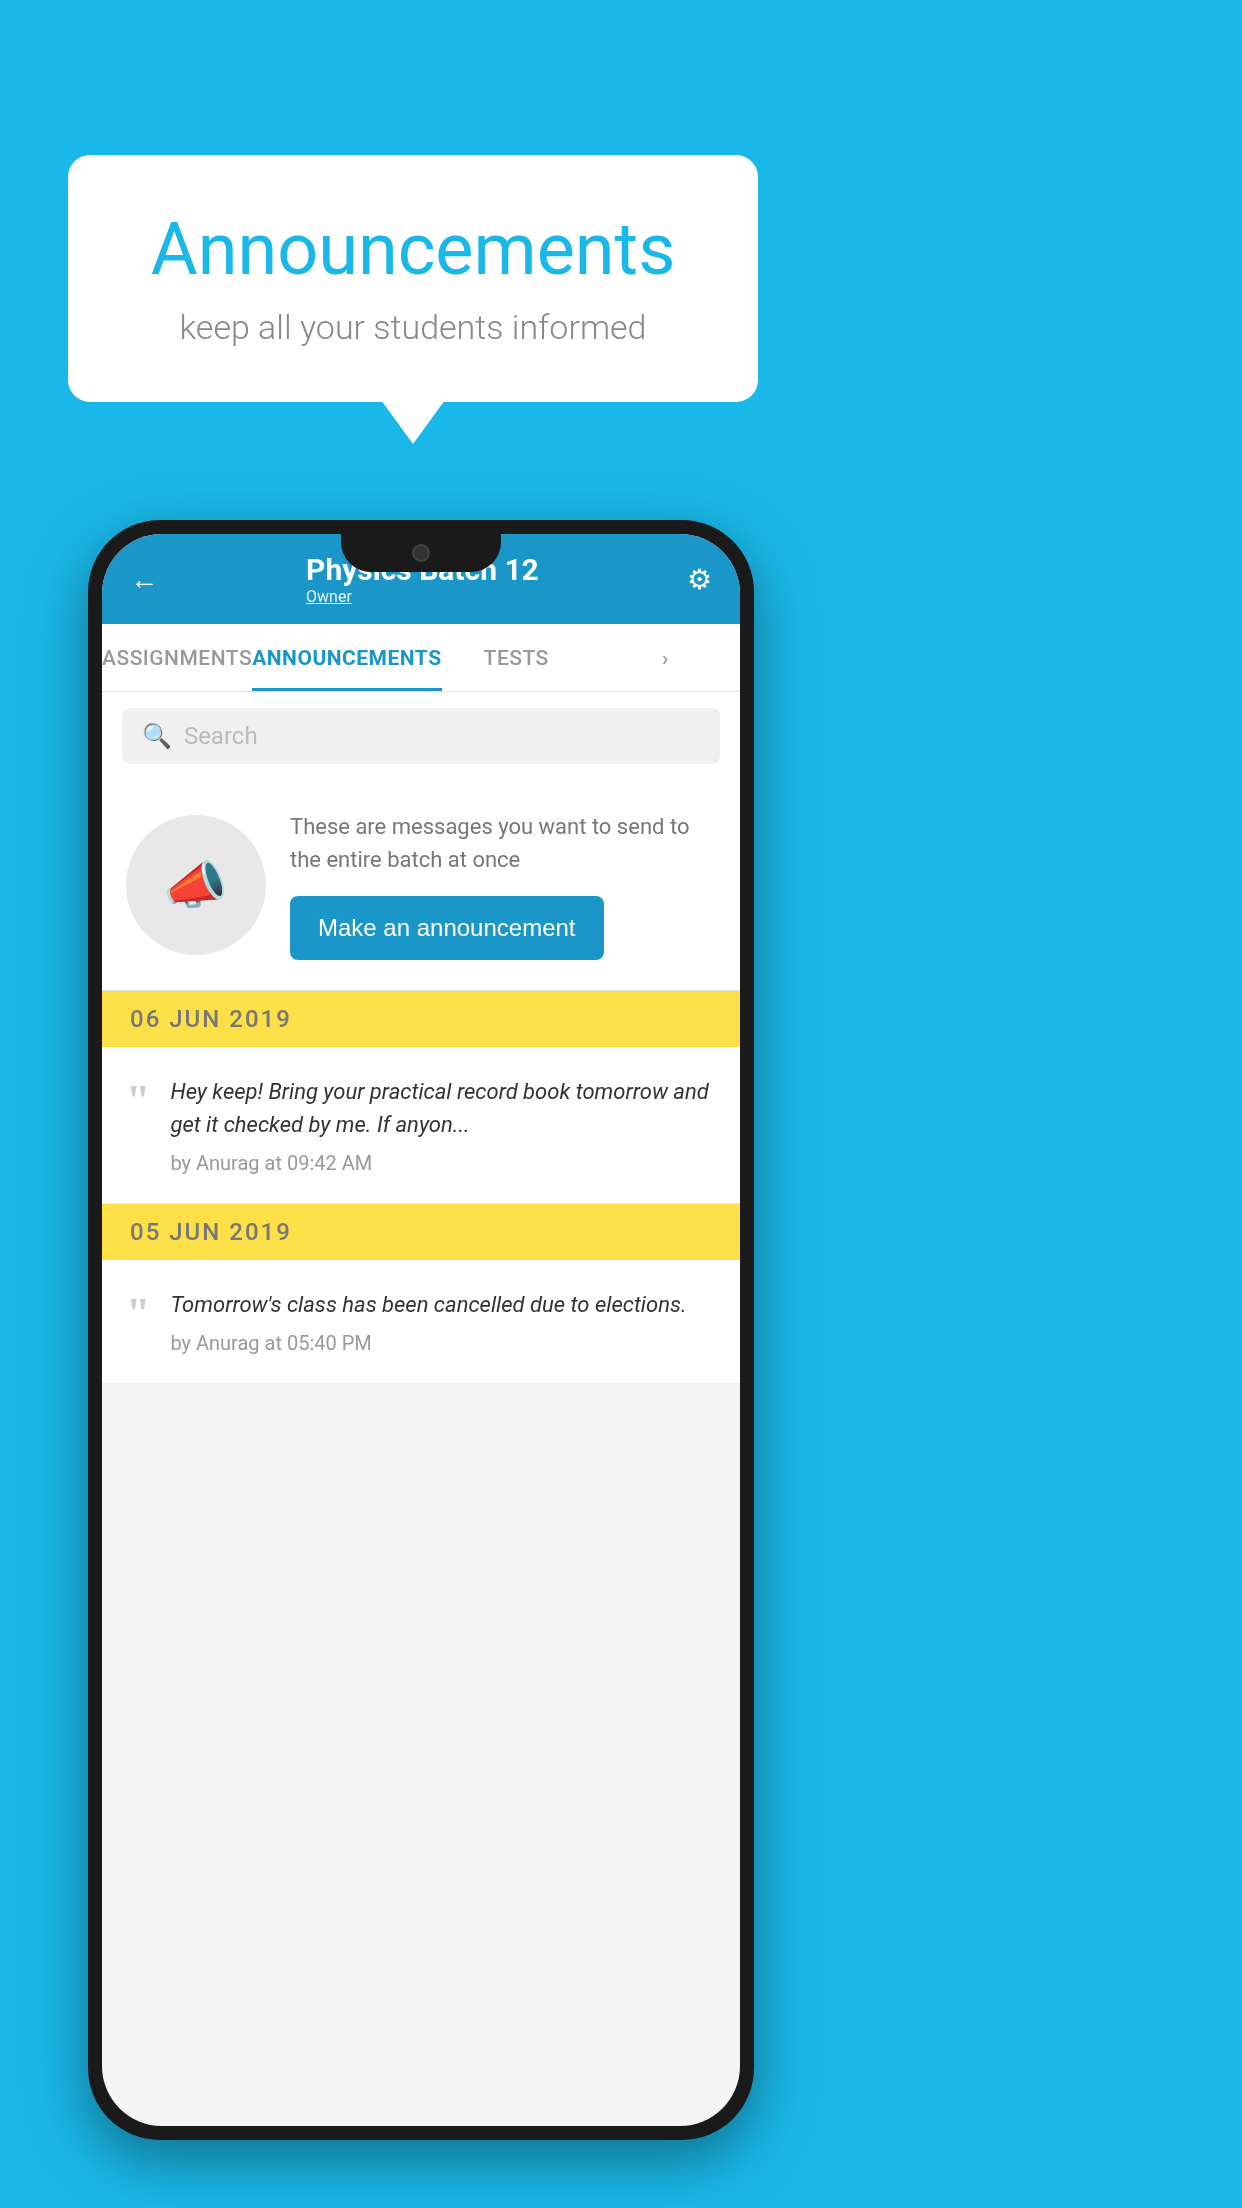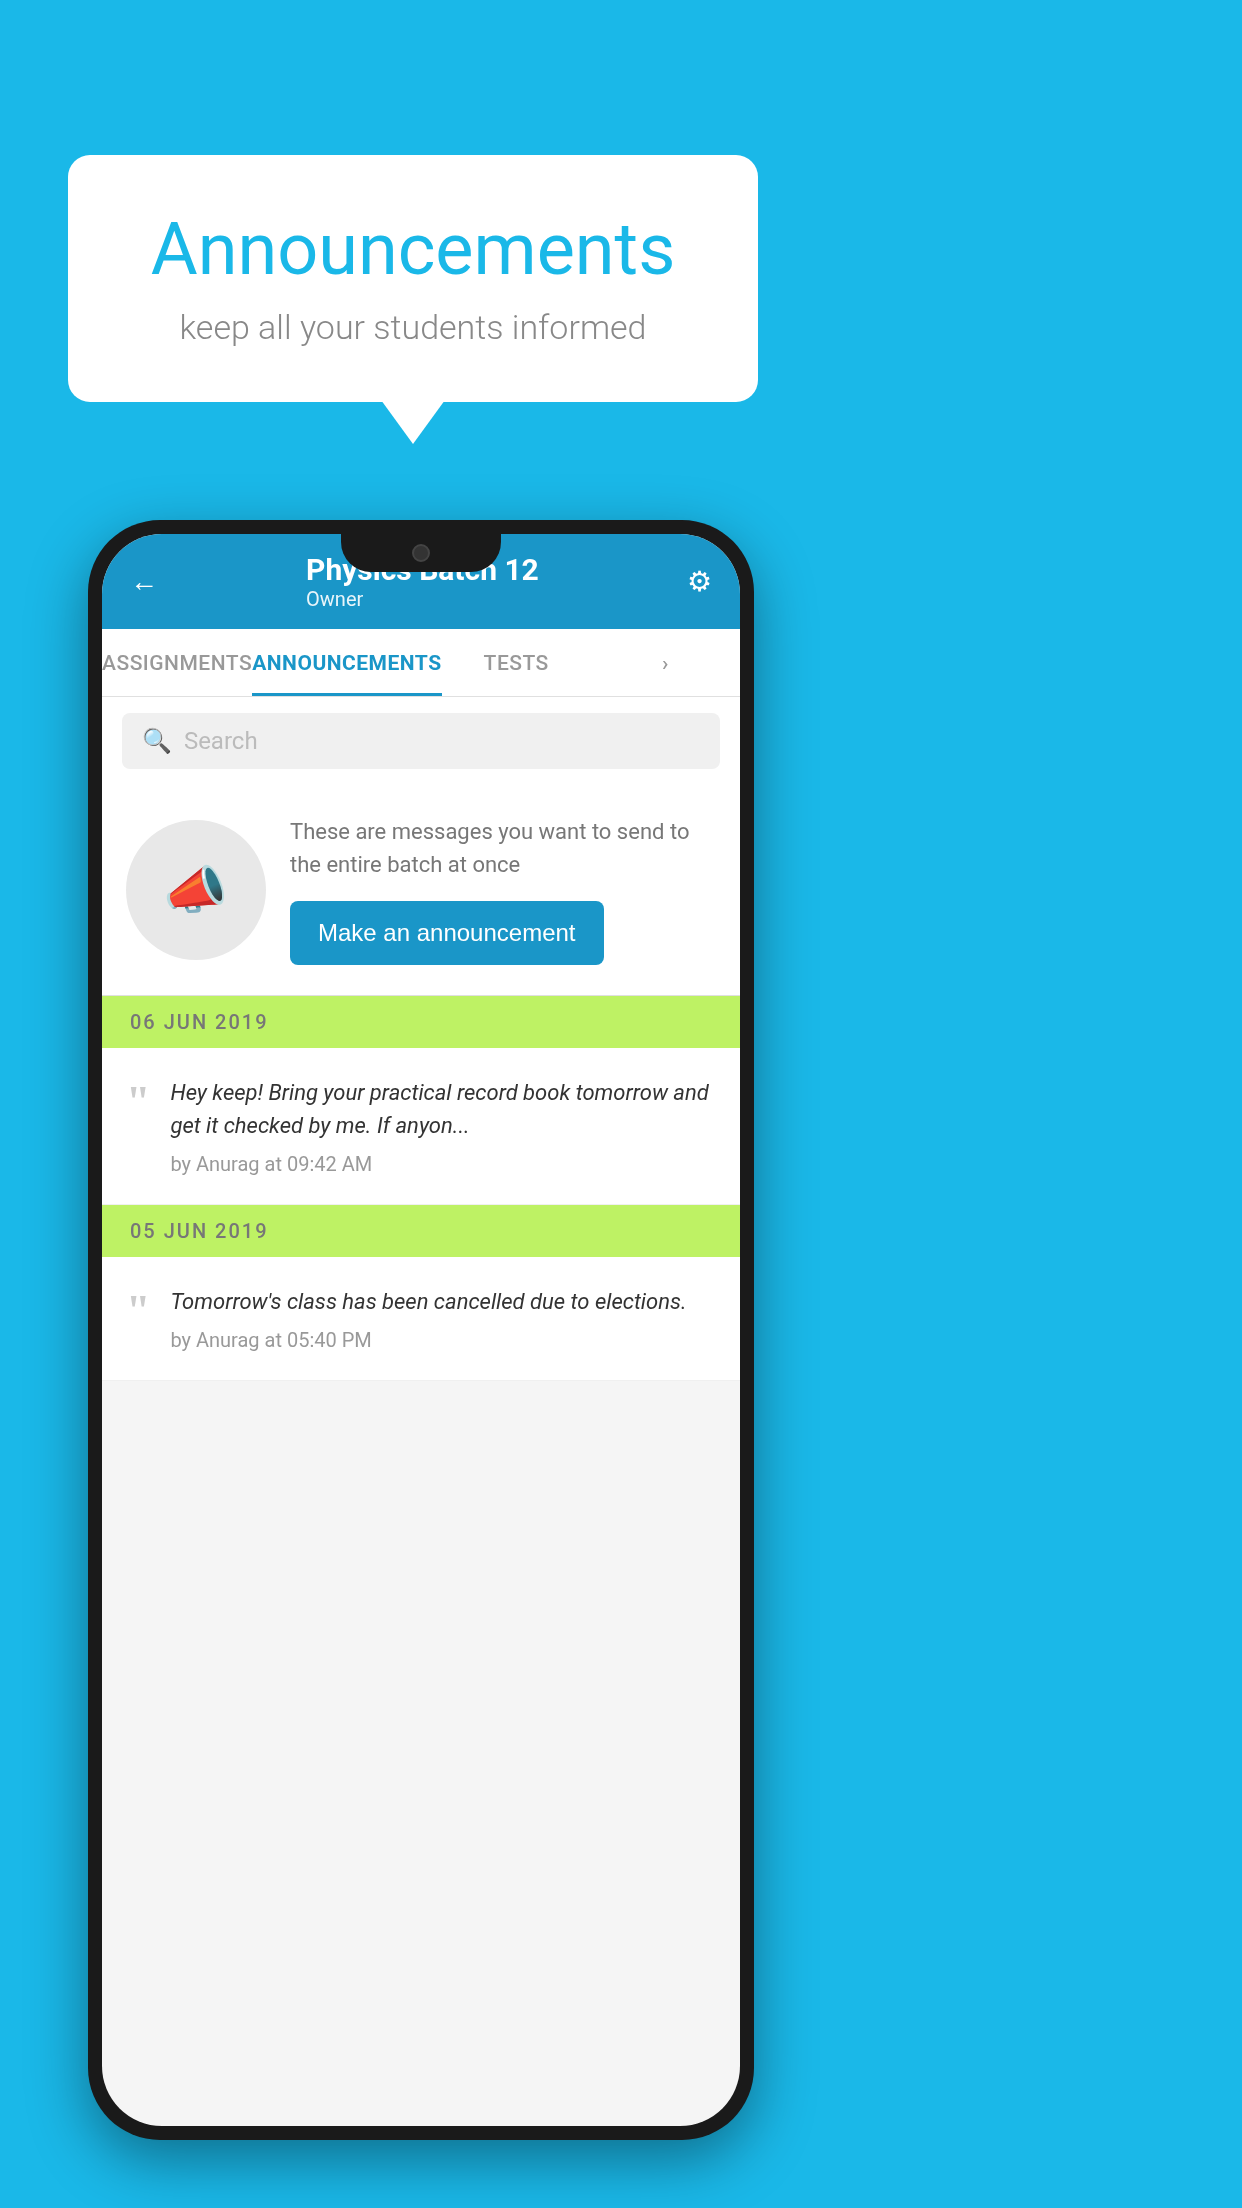--- a/index.html
+++ b/index.html
@@ -164,22 +164,23 @@
     }
 
     .header-title {
       color: white;
       font-size: 30px;
       font-weight: 700;
     }
 
     .header-subtitle {
       color: rgba(255,255,255,0.9);
-      font-size: 20px;
+      font-size: 16px;
       font-weight: 400;
+      text-decoration: underline;
     }
 
     .settings-icon {
       color: white;
       font-size: 28px;
     }
 
     
     .tabs-bar {
       background: white;
@@ -276,23 +277,23 @@
       border-radius: 8px;
       padding: 18px 28px;
       font-size: 24px;
       font-weight: 500;
       cursor: pointer;
       text-align: center;
     }
 
     
     .date-divider {
-      background: #bef264;
+      background: #fde047;
       padding: 14px 28px;
-      font-size: 20px;
+      font-size: 24px;
       color: #777;
       letter-spacing: 2px;
       font-weight: 500;
     }
 
     
     .announcement-item {
       background: white;
       padding: 28px 24px;
       display: flex;

